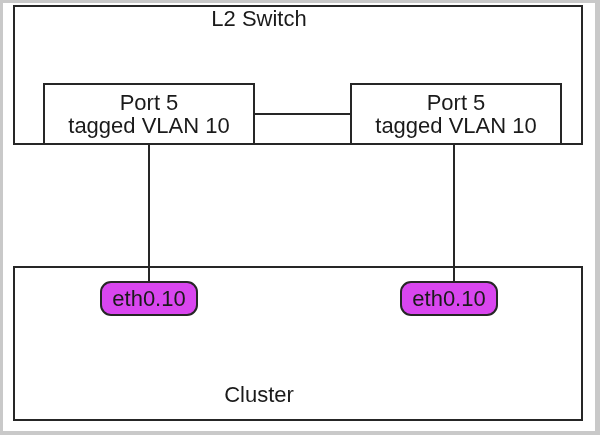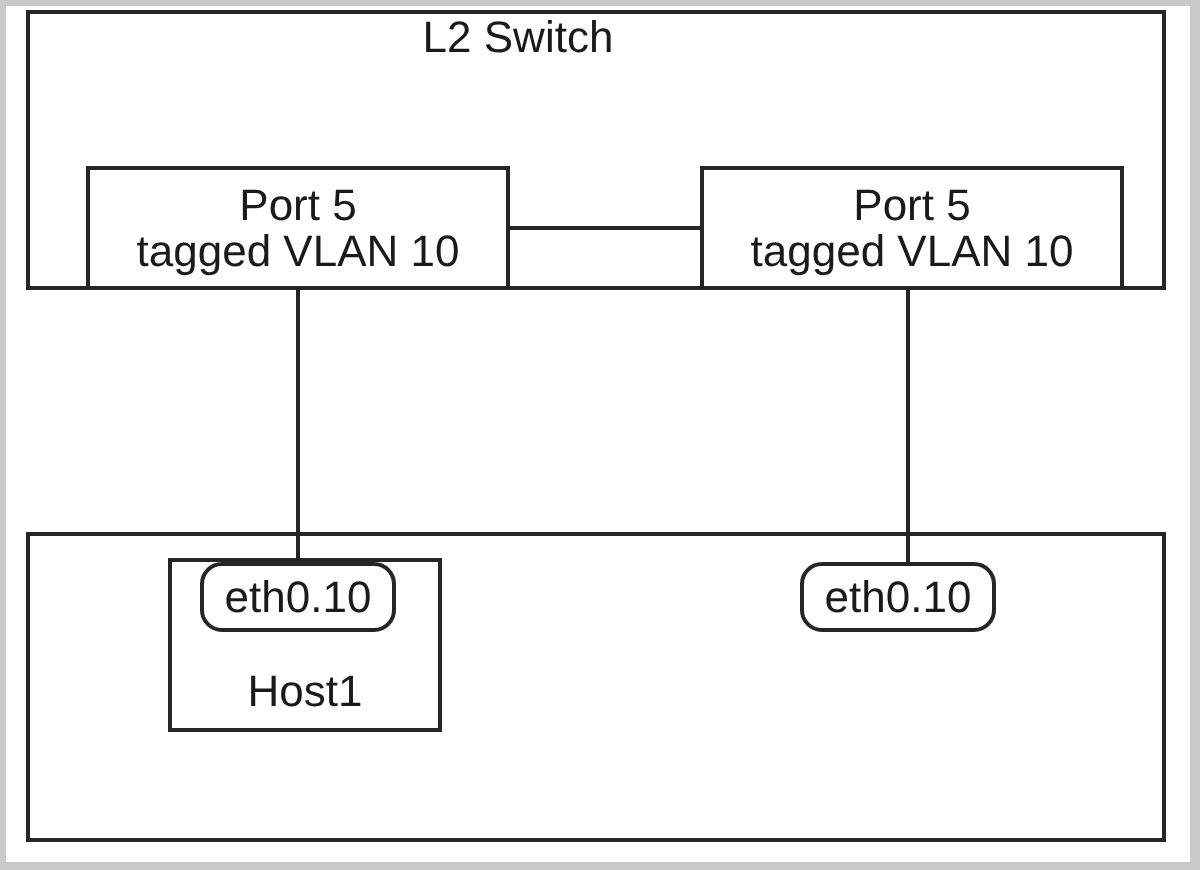--- a/index.html
+++ b/index.html
@@ -68,21 +68,21 @@
     line-height: 24px;
   }
   .eth-box {
     position: absolute;
     top: 281px;
     width: 98px;
     height: 35px;
     box-sizing: border-box;
     border: 2px solid #262626;
     border-radius: 11px;
-    background: #ffffff;
+    background: #d946ef;
     display: flex;
     align-items: center;
     justify-content: center;
     font-size: 22px;
     white-space: nowrap;
     z-index: 4;
   }
   .eth-1 { left: 100px; }
   .eth-2 { left: 400px; }
   .line {
@@ -122,24 +122,22 @@
   <div class="box port-box port-12">
     <div>Port 5</div>
     <div>tagged VLAN 10</div>
   </div>
 
   <div class="line link-ports"></div>
   <div class="line link-h1"></div>
   <div class="line link-h2"></div>
 
   <div class="box cluster-box"></div>
+  <div class="title cluster-title">Cluster</div>
 
-  <div class="box host-box host-1">
-    <div class="host-label">Host1</div>
-  </div>
 
   <div class="eth-box eth-1">
     <span>eth0.10</span>
   </div>
   <div class="eth-box eth-2">
     <span>eth0.10</span>
   </div>
 
 </div>
 

